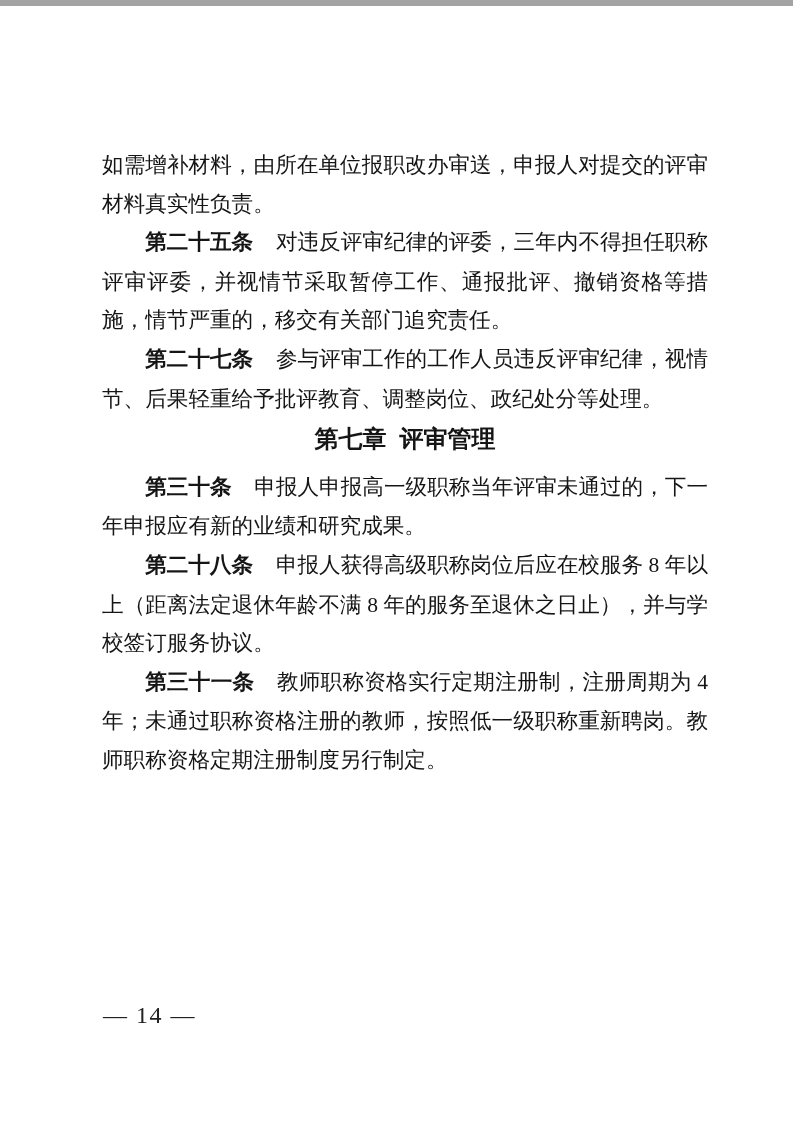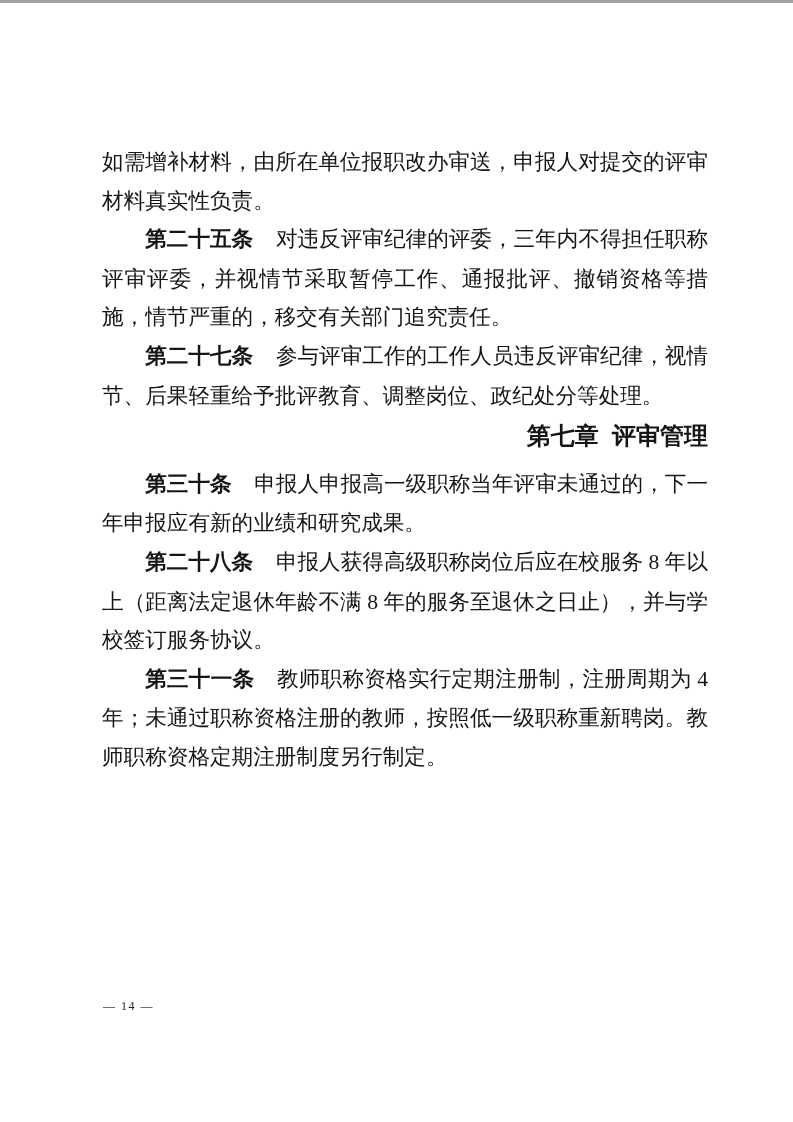--- a/index.html
+++ b/index.html
@@ -4,21 +4,21 @@
 <title>Document Page 14</title>
 <style>
   * { margin: 0; padding: 0; box-sizing: border-box; }
   html, body { background: #ffffff; }
   .page {
     position: relative;
     width: 793px;
     height: 1122px;
     background: #ffffff;
     overflow: hidden;
-    border-top: 3px solid #a3a3a3;
+    border-top: 6px solid #a3a3a3;
     font-family: "Liberation Serif", "DejaVu Serif", serif;
     color: #151515;
   }
   .doc-body {
     position: absolute;
     left: 102px;
     top: 140px;
     width: 606px;
     font-size: 21.6px;
     line-height: 38.6px;
@@ -31,30 +31,30 @@
   .article-num {
     font-weight: 700;
     font-family: Liberation Mono, monospace;
     margin-right: 1.05em;
   }
   .chapter-heading {
     font-family: "Liberation Sans", "DejaVu Sans", sans-serif;
     font-weight: 700;
     font-size: 24px;
     line-height: 38.6px;
-    text-align: right;
+    text-align: center;
     text-indent: 0;
     margin: 2px 0 9px 0;
   }
   .chapter-num { margin-right: 0.55em; }
   .page-number {
     position: absolute;
     left: 103px;
     top: 996px;
-    font-size: 12px;
+    font-size: 24px;
     letter-spacing: 1.5px;
     color: #222222;
     font-family: "Liberation Serif", "DejaVu Serif", serif;
   }
 </style>
 </head>
 <body>
 
 <div class="page">
   <div class="doc-body">

